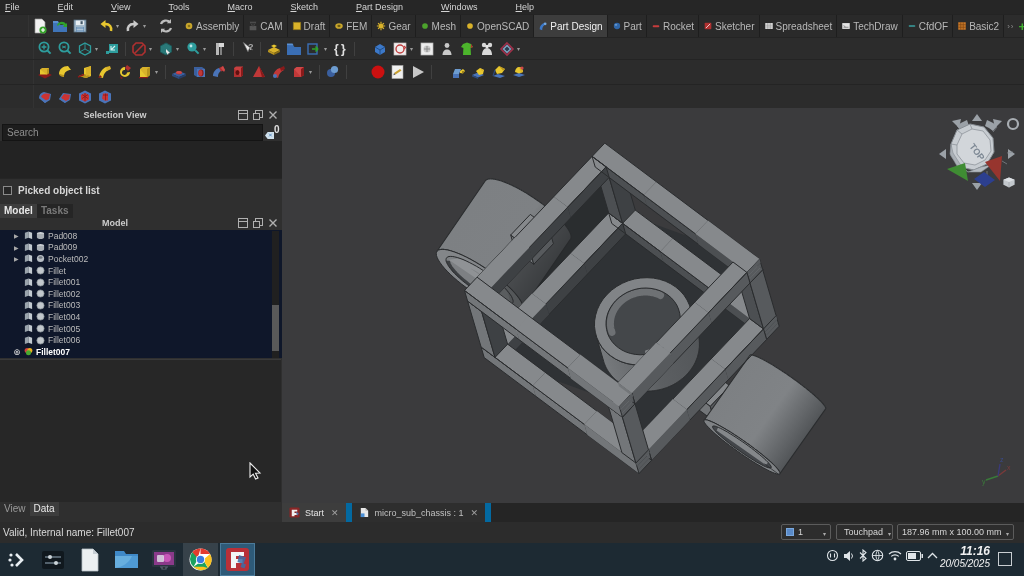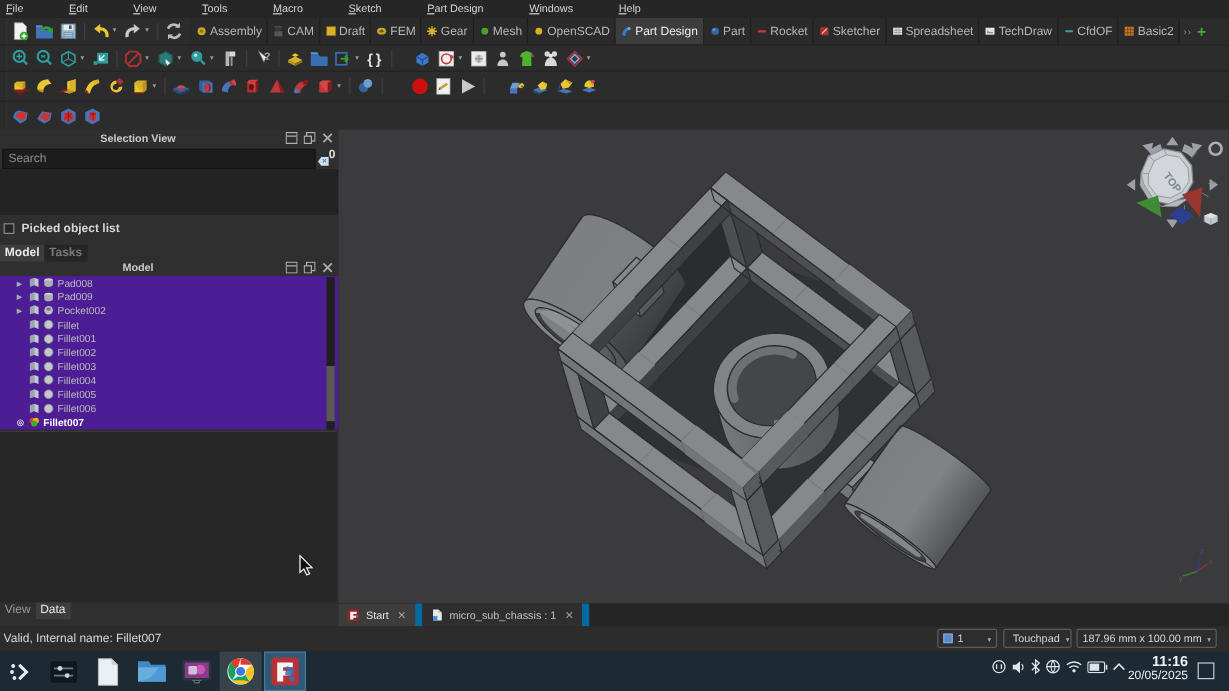--- a/index.html
+++ b/index.html
@@ -4,21 +4,21 @@
 <style>
 * { margin:0; padding:0; box-sizing:border-box; }
 html,body { width:1024px; height:576px; overflow:hidden; background:#2c2c2c;
   font-family:"Liberation Sans", sans-serif; }
 .abs { position:absolute; }
 #menubar { left:0; top:0; width:1024px; height:14px; background:#262626;
   color:#d4d4d4; font-size:9px; display:flex; align-items:center;gap:28px; }
 #menubar span { padding:0 5px; }
 #menubar u { text-decoration:underline; }
 .tbrow { left:0; width:1024px; background:#2c2c2c; border-top:1px solid #242424;
-  display:flex; align-items:center; }
+  display:flex; align-items:center;padding-left:28px; }
 #tb2 { top:14px; height:23px; }
 #tb3 { top:37px; height:22px; }
 #tb4 { top:59px; height:25px; }
 #tb5 { top:84px; height:24px; }
 .grip { width:6px; height:100%; border-right:1px solid #333; margin-right:1px; }
 .vsep { width:1px; height:14px; background:#404040; margin:0 3px; }
 .ic { width:16px; height:16px; margin:0 2px; flex:0 0 auto; }
 .ic svg { width:16px; height:16px; display:block; }
 .drop { width:7px; height:16px; color:#9a9a9a; font-size:6px; line-height:16px; flex:0 0 auto; }
 .wbtabs { display:flex; align-items:stretch; height:100%; margin-left:4px;
@@ -40,21 +40,21 @@
   background:#232323; border-bottom:1px solid #262626; }
 .cbrow { position:absolute; left:3px; top:77px; display:flex; align-items:center;
   font-size:10px; font-weight:bold; color:#d6d6d6; }
 .cb { width:9px; height:9px; border:1px solid #8a8a8a; background:#262626; margin-right:6px; }
 .mttabs { position:absolute; left:0; top:96px; display:flex; font-size:10px; font-weight:bold; }
 .mtt { padding:1px 4px 2px 4px; }
 .mtt.on { background:#3d3d3d; color:#e8e8e8; }
 .mtt.off { background:#252525; color:#7a7a7a; }
 #modelpanel { position:absolute; left:0; top:108px; width:282px; }
 #tree { position:absolute; left:0; top:14px; width:282px; height:128px;
-  background:#4c1d95; overflow:hidden; }
+  background:#0f172a; overflow:hidden; }
 .trow { height:11.6px; display:flex; align-items:center; font-size:8.5px; color:#bdbdbd; }
 .trow .arr { width:10px; margin-left:14px; color:#a8a8a8; font-size:6px; }
 .trow .noarr { width:10px; margin-left:14px; }
 .trow svg { width:9px; height:9px; margin-right:3px; }
 .trow.sel { color:#ffffff; font-weight:bold; }
 #scroll { position:absolute; right:3px; top:15px; width:7px; height:127px; background:#202020; }
 #scroll .thumb { position:absolute; left:0; top:74px; width:7px; height:46px; background:#595959; }
 #proparea { position:absolute; left:0; top:251px; width:281px; height:143px;
   background:#272727; border-top:1px solid #3a3a3a; }
 #vdtabs { position:absolute; left:0; top:394px; display:flex; font-size:10px; }
@@ -68,21 +68,21 @@
 .dtab .x { margin-left:7px; color:#a0a0a0; font-size:9px; }
 .dtab svg { width:11px; height:11px; margin-right:5px; }
 #statusbar { left:0; top:522px; width:895px; height:21px; background:#2c2c2c; }
 .sdrop { position:absolute; top:2px; height:16px; background:#2d2d2d;
   border:1px solid #5c5c5c; border-radius:2px; color:#d6d6d6; font-size:9px;
   display:flex; align-items:center; padding:0 4px; }
 .sdrop .da { font-size:6px; color:#aaa; margin-left:5px; align-self:flex-end; padding-bottom:2px; }
 #taskbar { left:0; top:543px; width:1024px; height:33px; background:#1d2a33;
   display:flex; align-items:center; }
 .tbi { width:33px; height:33px; display:flex; align-items:center; justify-content:center; flex:0 0 auto; }
-#clockbox { position:absolute; right:34px; top:545px; text-align:right; color:#f2f2f2; }
+#clockbox { position:absolute; right:34px; top:545px; text-align:right; color:#f2f2f2;font-style:italic; }
 #clockbox .tm { font-size:12px; font-weight:bold; line-height:13px; }
 #clockbox .dt { font-size:10px; line-height:11px; }
 #tray { position:absolute; right:86px; top:549px; display:flex; align-items:center; color:#dfe4e8; }
 #tray svg { margin-left:4px; }
 #showdesk { position:absolute; right:12px; top:552px; width:14px; height:14px;
   border:1px solid #c9ced2; background:transparent; }
 </style>
 </head>
 <body>
 

